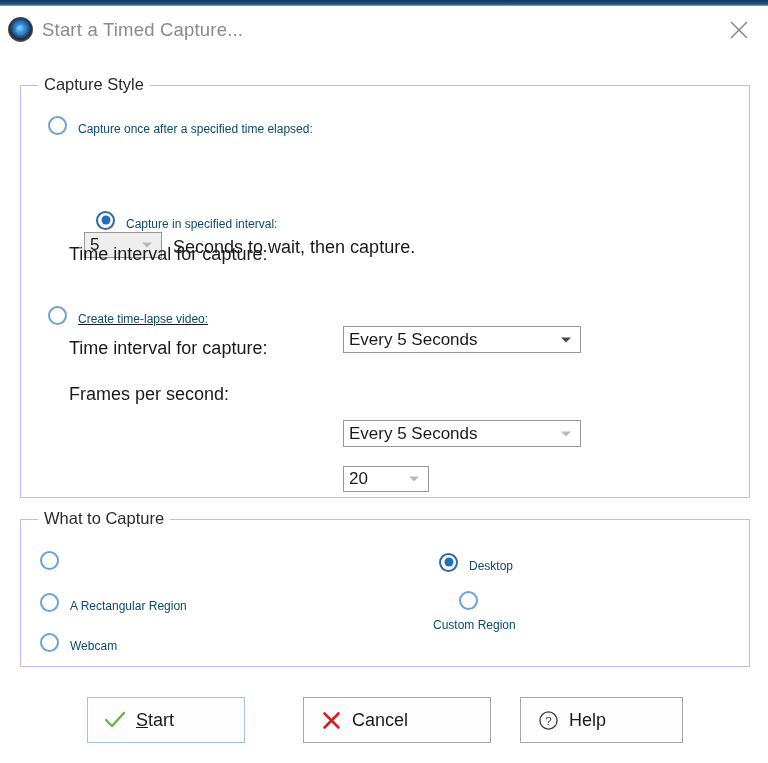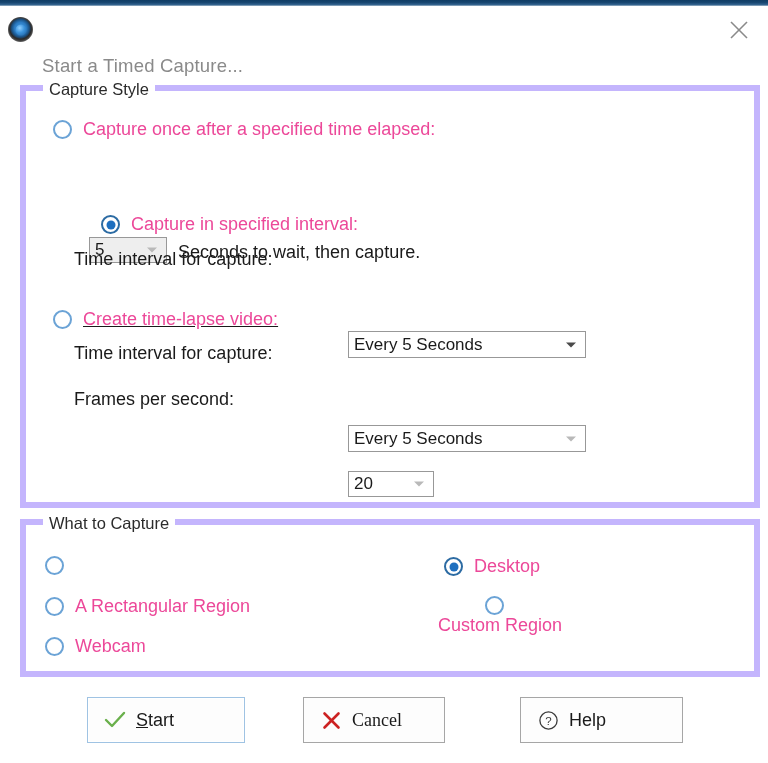--- a/index.html
+++ b/index.html
@@ -50,37 +50,36 @@
     border-radius: 50%;
     background: radial-gradient(circle at 38% 32%, #8fd0ff 0%, #3d94dc 45%, #1a5f9e 100%);
   }
   .title-text {
     position: absolute;
     left: 42px; top: 13px;
     font-size: 18.5px;
     color: #8a8a8a;
     letter-spacing: 0.2px;
     white-space: nowrap;
-    margin-top: 36px;
   }
   .close-btn {
     position: absolute;
     right: 0; top: 0;
     width: 58px; height: 48px;
     display: flex;
     align-items: center;
     justify-content: center;
     cursor: pointer;
   }
   .close-btn svg { display: block; }
 
   
   .groupbox {
     position: absolute;
-    border: 6px solid #c4b5fd;
+    border: 1px solid #c4b5fd;
     background: #ffffff;
   }
   .group-legend {
     position: absolute;
     top: -11px;
     left: 17px;
     background: #ffffff;
     padding: 0 6px;
     font-size: 16.5px;
     color: #2b2b2b;
@@ -114,22 +113,23 @@
     content: "";
     position: absolute;
     left: 50%; top: 50%;
     transform: translate(-50%, -50%);
     width: 9px; height: 9px;
     border-radius: 50%;
     background: #1e6fbf;
   }
   .radio-label {
     margin-left: 11px;
-    font-size: 18px;
-    color: #ec4899;
+    font-size: 12px;
+    color: #0c4a6e;
+    margin-top: 8px;
   }
 
   
   .field-label {
     position: absolute;
     font-size: 18px;
     color: #1a1a1a;
     white-space: nowrap;
   }
 
@@ -204,21 +204,21 @@
   }
   .dlg-btn .btn-label {
     margin-left: 6px;
     font-size: 18px;
     color: #1a1a1a;
     white-space: nowrap;
   }
   .accel { text-decoration: underline; }
 
   #btn-start  { left: 87px;  top: 697px; width: 158px; height: 46px; }
-  #btn-cancel { left: 303px; top: 697px; width: 142px; height: 46px; font-family: Liberation Serif, serif; }
+  #btn-cancel { left: 303px; top: 697px; width: 188px; height: 46px; }
   #btn-help   { left: 520px; top: 697px; width: 163px; height: 46px; }
 </style>
 </head>
 <body>
 
 <div class="top-strip"></div>
 
 <div class="titlebar">
   <div class="title-icon"></div>
   <div class="title-text">Start a Timed Capture...</div>

